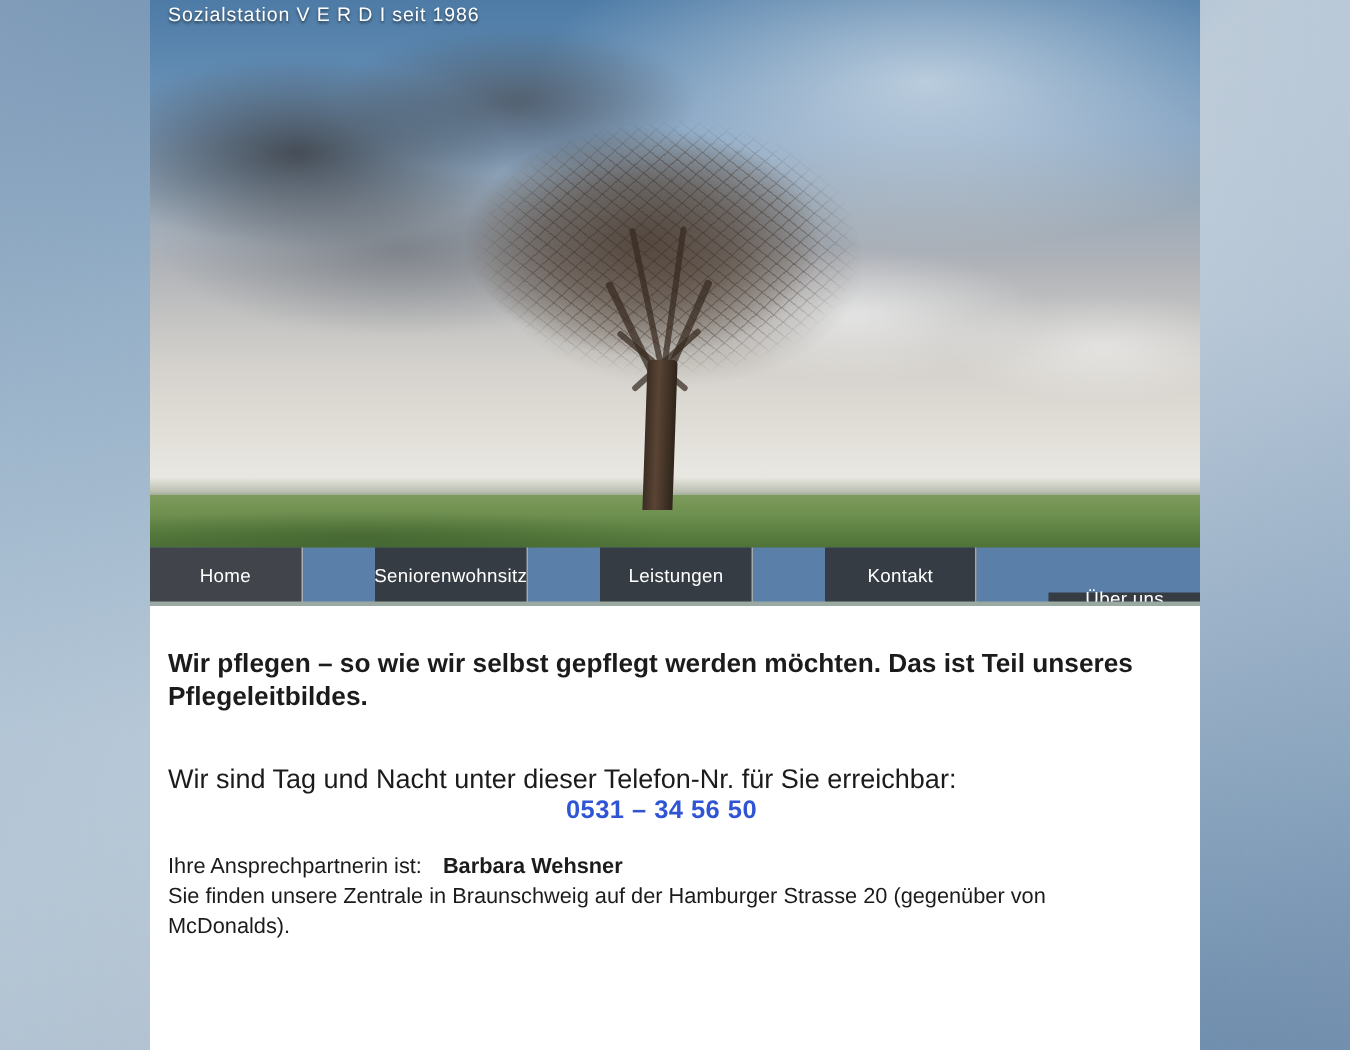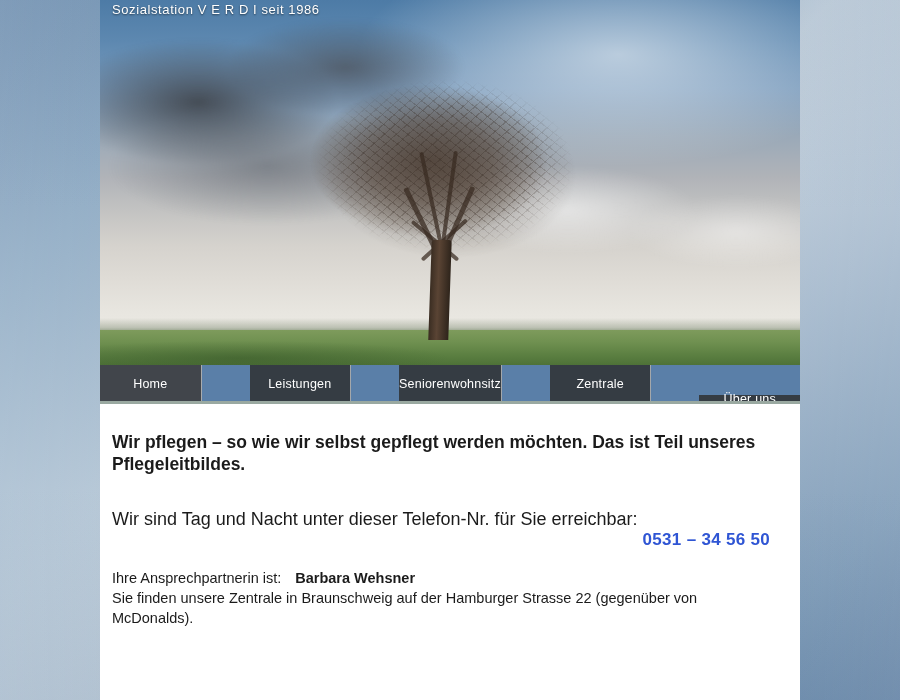--- a/index.html
+++ b/index.html
@@ -187,21 +187,21 @@
     color: #1b1b1b;
     line-height: 1.23;
     margin: 0 0 34px 0;
   }
   .lead {
     font-size: 18px;
     color: #1b1b1b;
     margin: 0 0 0 0;
   }
   .phone {
-    text-align: right;
+    text-align: center;
     font-size: 17px;
     font-weight: bold;
     color: #2f55d4;
     margin: 0 0 20px 0;
     letter-spacing: 0.3px;
   }
   .contact-line {
     font-size: 14.5px;
     color: #1b1b1b;
     margin: 0 0 2px 0;
@@ -242,30 +242,30 @@
       <div class="branch" style="left:320px; top:200px; width:4px; height:60px; transform:rotate(48deg);"></div>
       <div class="branch" style="left:356px; top:200px; width:4px; height:60px; transform:rotate(-50deg);"></div>
       <div class="trunk"></div>
     </div>
 
     <div class="site-title">Sozialstation V E R D I seit 1986</div>
   </div>
 
   <div class="nav">
     <div class="nav-item active">Home</div>
+    <div class="nav-item">Seniorenwohnsitz</div>
     <div class="nav-item">Leistungen</div>
-    <div class="nav-item">Seniorenwohnsitz</div>
-    <div class="nav-item">Zentrale</div>
+    <div class="nav-item">Kontakt</div>
     <div class="nav-item">Über uns</div>
   </div>
   <div class="nav-underline"></div>
 
   <div class="content">
     <h1 class="headline">Wir pflegen – so wie wir selbst gepflegt werden möchten. Das ist Teil unseres Pflegeleitbildes.</h1>
     <p class="lead">Wir sind Tag und Nacht unter dieser Telefon-Nr. für Sie erreichbar:</p>
     <p class="phone">0531 – 34 56 50</p>
     <p class="contact-line">
       <span>Ihre Ansprechpartnerin ist:</span><span class="name">Barbara Wehsner</span>
     </p>
-    <p class="address">Sie finden unsere Zentrale in Braunschweig auf der Hamburger Strasse 22 (gegenüber von McDonalds).</p>
+    <p class="address">Sie finden unsere Zentrale in Braunschweig auf der Hamburger Strasse 20 (gegenüber von McDonalds).</p>
   </div>
 
 </div>
 
 </body></html>

